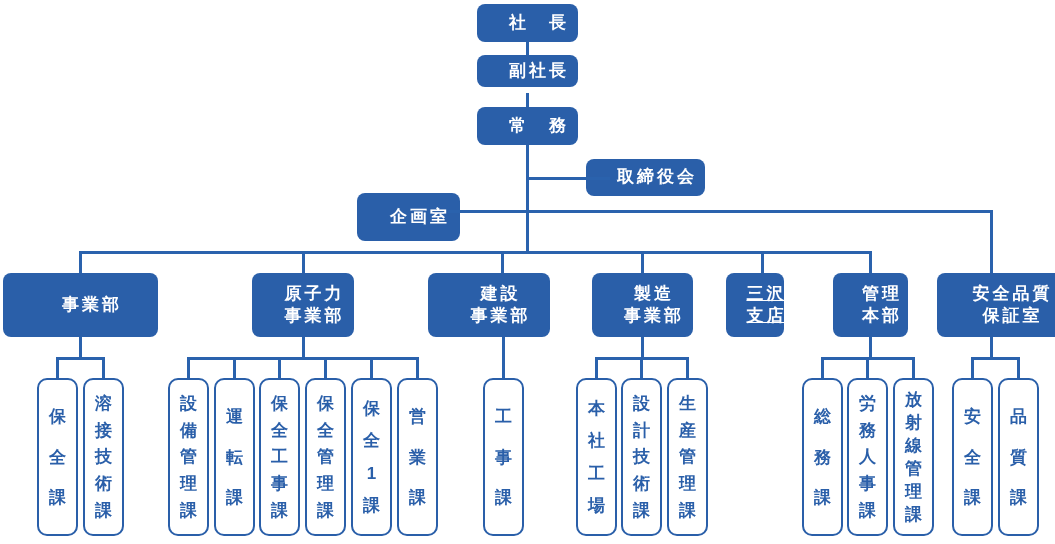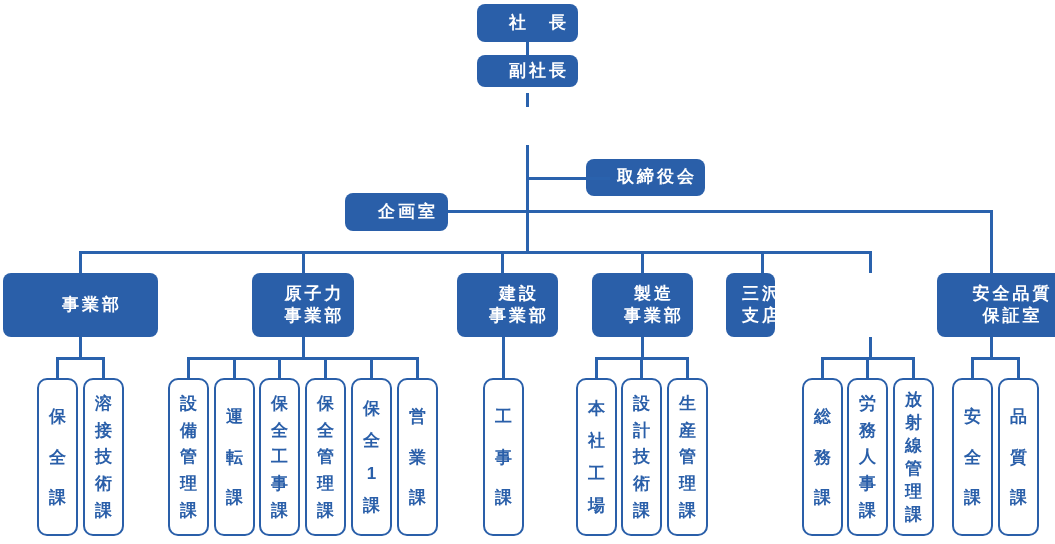--- a/index.html
+++ b/index.html
@@ -55,44 +55,51 @@
 </head>
 <body>
 
 <div class="canvas" id="canvas">
     <div class="node solid" style="left: 477px; top: 4px; width: 101px; height: 38px;">
       <span class="lbl">社　長</span>
     </div>
     <div class="node solid" style="left: 477px; top: 55px; width: 101px; height: 32px;">
       <span class="lbl">副社長</span>
     </div>
+    <div class="node solid" style="left: 477px; top: 107px; width: 101px; height: 38px;">
+      <span class="lbl">常　務</span>
+    </div>
     <div class="node solid" style="left: 586px; top: 159px; width: 119px; height: 37px;">
       <span class="lbl">取締役会</span>
     </div>
-    <div class="node solid" style="left: 345px; top: 193px; width: 103px; height: 38px;">
+    <div class="node solid" style="left: 357px; top: 193px; width: 103px; height: 48px;">
       <span class="lbl">企画室</span>
     </div>
     <div class="node solid" style="left: 3px; top: 273px; width: 155px; height: 64px;">
       <span class="lbl">事業部</span>
     </div>
     <div class="node solid" style="left: 252px; top: 273px; width: 102px; height: 64px;">
       <span class="lbl">原子力</span>
       <span class="lbl">事業部</span>
     </div>
-    <div class="node solid" style="left: 457px; top: 273px; width: 101px; height: 64px;">
+    <div class="node solid" style="left: 428px; top: 273px; width: 122px; height: 64px;">
       <span class="lbl">建設</span>
       <span class="lbl">事業部</span>
     </div>
     <div class="node solid" style="left: 592px; top: 273px; width: 101px; height: 64px;">
       <span class="lbl">製造</span>
       <span class="lbl">事業部</span>
     </div>
-    <div class="node solid" style="left: 726px; top: 273px; width: 49px; height: 64px;">
+    <div class="node solid" style="left: 726px; top: 273px; width: 58px; height: 64px; text-decoration: underline;">
       <span class="lbl">三沢</span>
       <span class="lbl">支店</span>
+    </div>
+    <div class="node solid" style="left: 833px; top: 273px; width: 75px; height: 64px;">
+      <span class="lbl">管理</span>
+      <span class="lbl">本部</span>
     </div>
     <div class="node solid" style="left: 937px; top: 273px; width: 128px; height: 64px;">
       <span class="lbl">安全品質</span>
       <span class="lbl">保証室</span>
     </div>
     <div class="node outline" style="left: 37px; top: 378px; width: 41px; height: 158px;">
       <span class="ch">保</span>
       <span class="ch">全</span>
       <span class="ch">課</span>
     </div>

